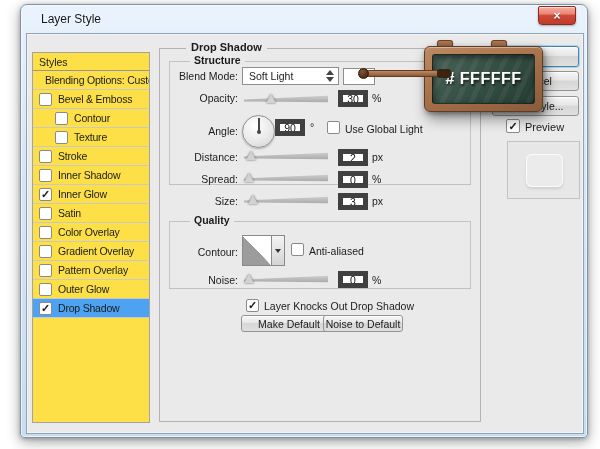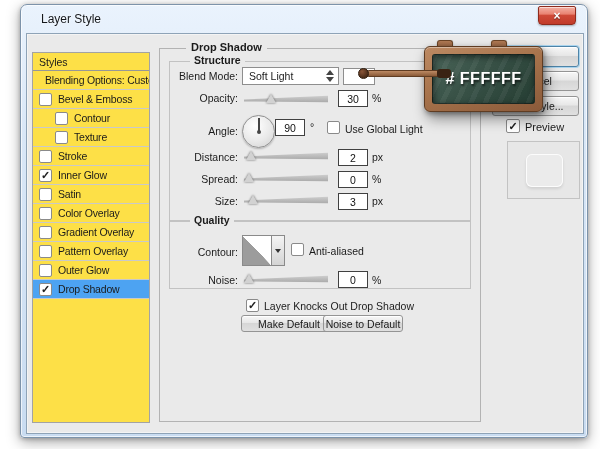--- a/index.html
+++ b/index.html
@@ -29,21 +29,21 @@
   .row-label{margin-left:6px;letter-spacing:-.2px;white-space:nowrap;}
   .cb{display:inline-flex;align-items:center;justify-content:center;width:13px;height:13px;background:#fff;
       border:1px solid #8a8a8a;border-radius:2px;font-size:11px;font-weight:bold;color:#222;line-height:1;flex:none;}
 
   
   .panel{position:absolute;left:132px;top:14px;width:322px;height:374px;border:1px solid #b3b3b3;}
   .panel-title{position:absolute;left:26px;top:-8px;padding:0 5px;background:#eaeaea;font-weight:bold;font-size:11px;}
   .fs{position:absolute;border:1px solid #c2c2c2;}
   .legend{position:absolute;left:20px;top:-8px;padding:0 4px;background:#eaeaea;font-weight:bold;}
   .lab{position:absolute;left:4px;width:64px;text-align:right;white-space:nowrap;}
-  .val{position:absolute;width:30px;height:17px;border:1px solid #404040;background:#fff;text-align:center;
+  .val{position:absolute;width:30px;height:17px;border:5px solid #404040;background:#fff;text-align:center;
        font-size:10.5px;padding:0;color:#111;}
   .unit{position:absolute;white-space:nowrap;}
   .dd{position:absolute;background:#fff;border:1px solid #8e8e8e;display:flex;align-items:center;}
   .dd-text{padding-left:6px;white-space:nowrap;}
   .spin{position:absolute;right:4px;top:2px;display:flex;flex-direction:column;gap:2px;}
   .spin .up{width:0;height:0;border-left:4px solid transparent;border-right:4px solid transparent;border-bottom:5px solid #444;}
   .spin .dn{width:0;height:0;border-left:4px solid transparent;border-right:4px solid transparent;border-top:5px solid #444;}
   .swatch{position:absolute;width:32px;height:17px;border:1px solid #8e8e8e;background:var(--swatch);}
   .slider{position:absolute;width:84px;height:10px;}
   .track{position:absolute;inset:0;background:linear-gradient(180deg,#d6d6d6,#a2a2a2);
@@ -118,20 +118,24 @@
             </div>
             <div class="list-row indent">
               <span class="cb"></span>
               <span class="row-label">Texture</span>
             </div>
             <div class="list-row">
               <span class="cb"></span>
               <span class="row-label">Stroke</span>
             </div>
             <div class="list-row">
+              <span class="cb"></span>
+              <span class="row-label">Inner Shadow</span>
+            </div>
+            <div class="list-row">
               <span class="cb">✓</span>
               <span class="row-label">Inner Glow</span>
             </div>
             <div class="list-row">
               <span class="cb"></span>
               <span class="row-label">Satin</span>
             </div>
             <div class="list-row">
               <span class="cb"></span>
               <span class="row-label">Color Overlay</span>
@@ -151,21 +155,21 @@
             <div class="list-row selected">
               <span class="cb">✓</span>
               <span class="row-label">Drop Shadow</span>
             </div>
           </div>
       </div>
 
       <div class="panel">
         <span class="panel-title">Drop Shadow</span>
 
-        <div class="fs" style="left:9px;top:12px;width:302px;height:160px">
+        <div class="fs" style="left:9px;top:12px;width:302px;height:124px">
           <span class="legend">Structure</span>
 
           <span class="lab" style="top:8px">Blend Mode:</span>
           <div class="dd" style="left:72px;top:5px;width:97px;height:18px">
             <span class="dd-text">Soft Light</span>
             <span class="spin">
                 <i class="up"></i>
                 <i class="dn"></i>
               </span>
           </div>

